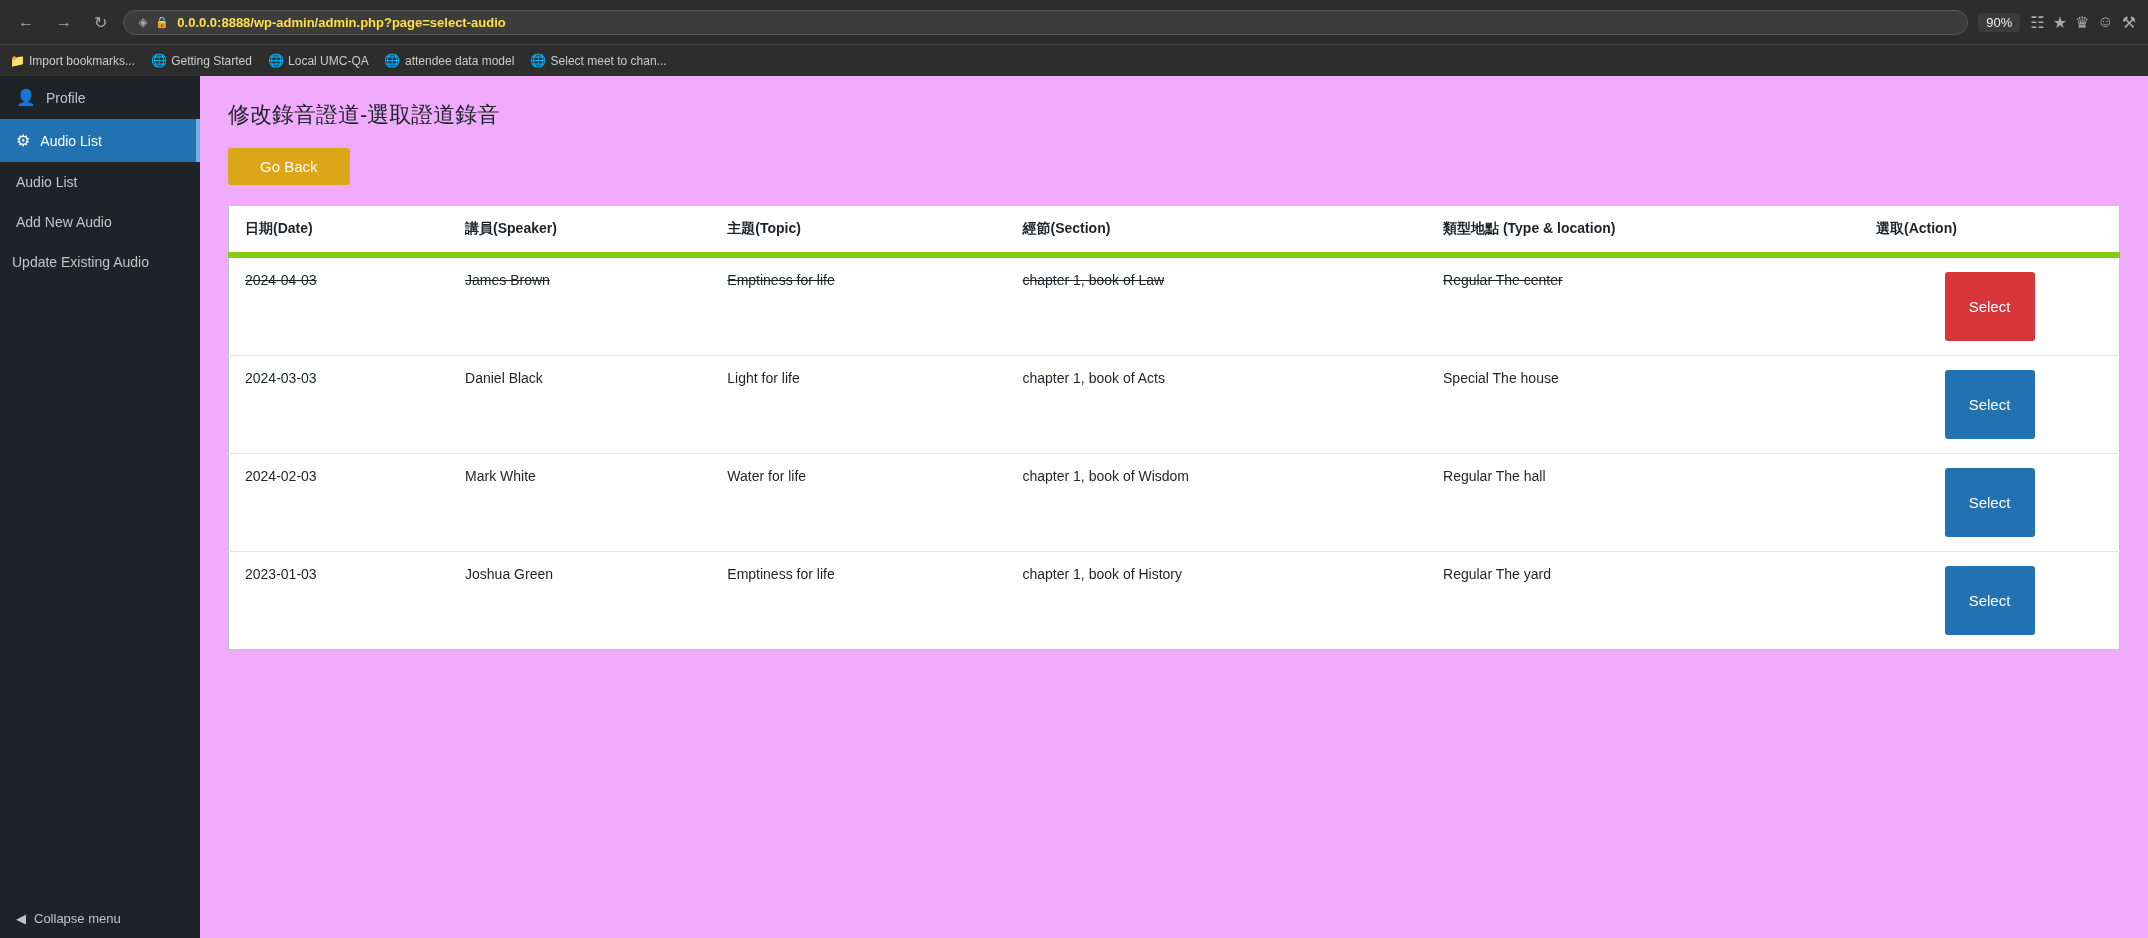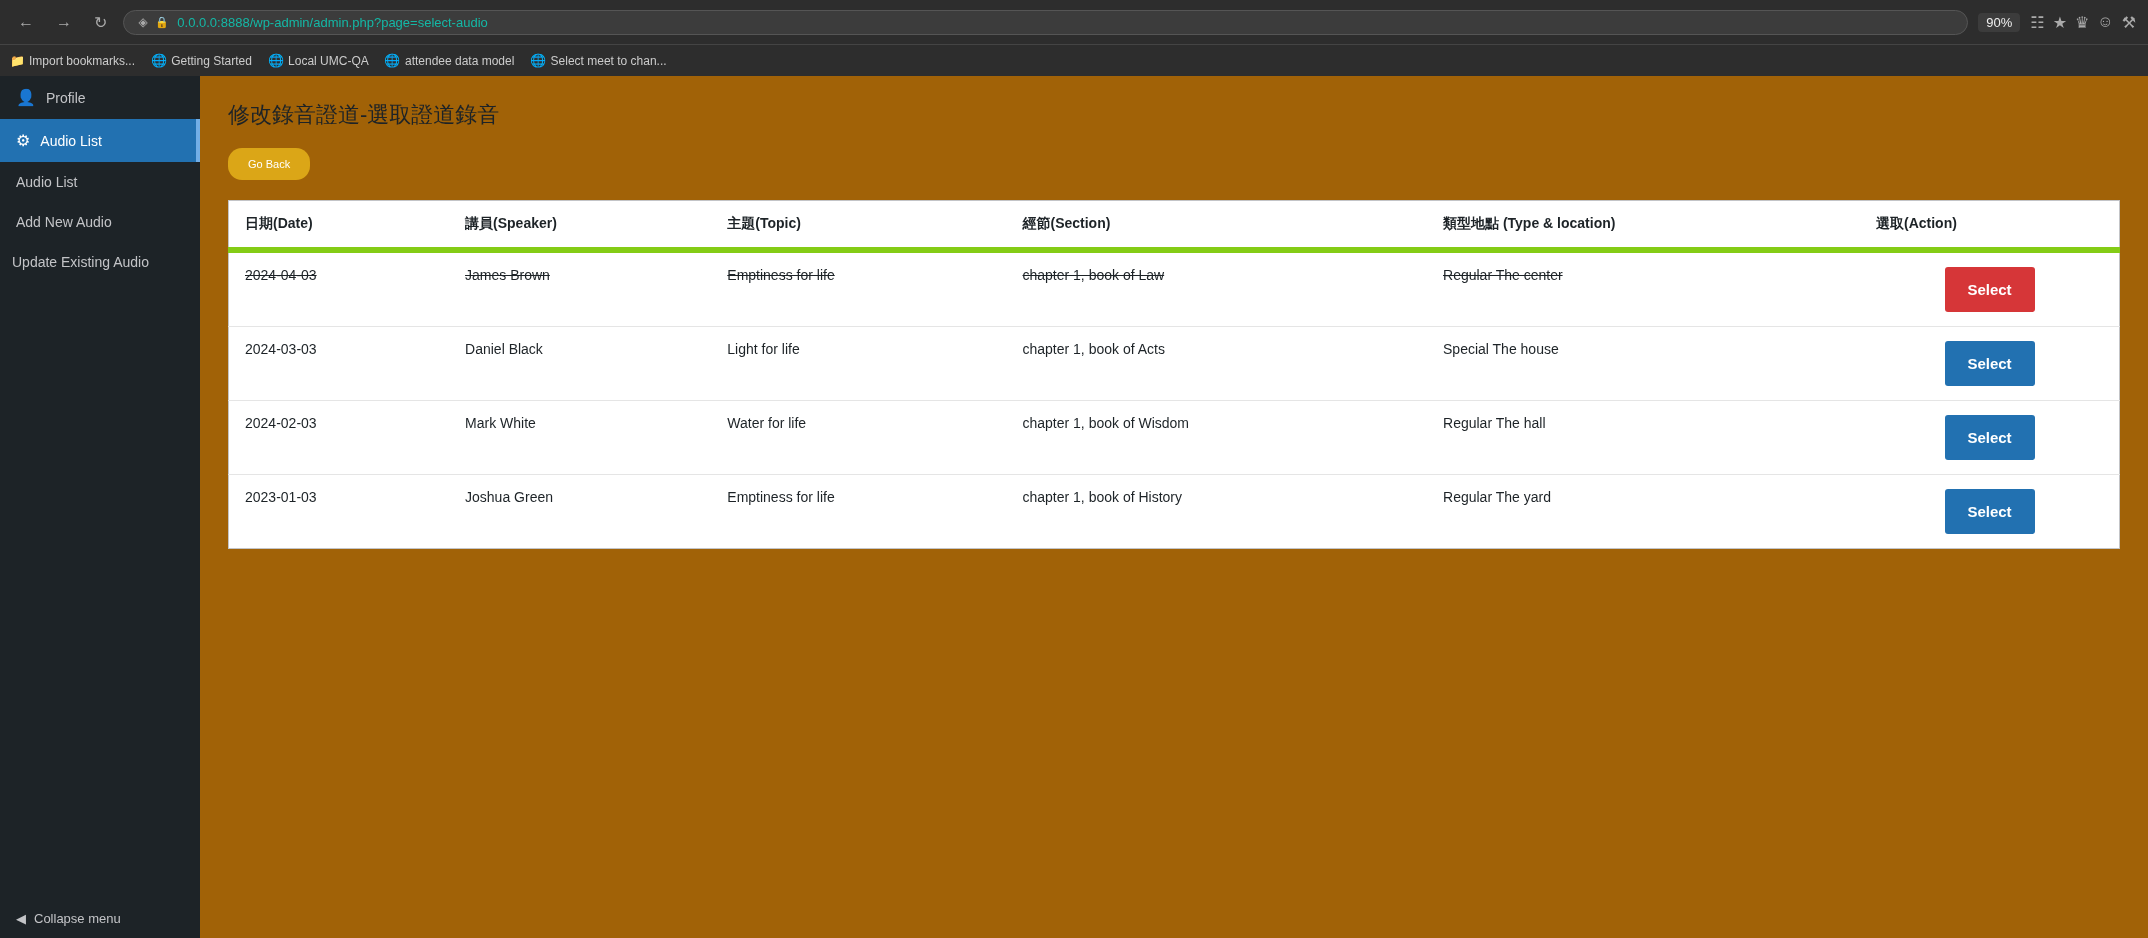--- a/index.html
+++ b/index.html
@@ -29,21 +29,21 @@
       border-radius: 20px;
       padding: 4px 14px;
       color: #eee;
       font-size: 13px;
       display: flex;
       align-items: center;
       gap: 8px;
     }
     .browser-address-bar .shield-icon { color: #aaa; font-size: 12px; }
     .browser-address-bar .lock-icon { color: #aaa; font-size: 11px; }
-    .browser-address-text { color: #14b8a6; font-size: 13px; }
+    .browser-address-text { color: #fde047; font-size: 13px; font-weight: bold; }
     .browser-actions {
       display: flex;
       align-items: center;
       gap: 8px;
       color: #aaa;
       font-size: 16px;
     }
     .browser-zoom { color: #eee; font-size: 13px; background: #3c3c3c; padding: 2px 8px; border-radius: 4px; text-align: center; }
 
     
@@ -111,38 +111,38 @@
       align-items: center;
       gap: 8px;
       cursor: pointer;
       color: #c3c4c7;
       font-size: 13px;
     }
 
     
     .content {
       flex: 1;
-      background: #a16207;
+      background: #f0abfc;
       padding: 24px 28px;
       overflow-y: auto;
     }
     .page-title {
       font-size: 22px;
       font-weight: 400;
       color: #1d2327;
       margin-bottom: 18px;
     }
     .go-back-btn {
       background: #dba617;
       color: #fff;
       border: none;
-      padding: 10px 20px;
-      font-size: 11px;
-      cursor: pointer;
-      border-radius: 14px;
+      padding: 10px 32px;
+      font-size: 15px;
+      cursor: pointer;
+      border-radius: 3px;
       font-weight: 500;
       margin-bottom: 20px;
       display: inline-block;
     }
 
     
     .audio-table {
       width: 100%;
       border-collapse: collapse;
       background: #fff;
@@ -163,25 +163,25 @@
       font-size: 14px;
       color: #1d2327;
       vertical-align: top;
     }
     .audio-table tr:last-child td { border-bottom: none; }
     .strikethrough { text-decoration: line-through; color: #777; margin-left: 36px; }
     .select-btn {
       background: #2271b1;
       color: #fff;
       border: none;
-      padding: 14px 20px;
+      padding: 26px 20px;
       font-size: 15px;
       cursor: pointer;
       border-radius: 3px;
-      font-weight: 700;
+      font-weight: 400;
       white-space: nowrap;
       min-width: 90px;
     }
     .select-btn.red { background: #d63638; }
     .col-action { text-align: center; }
   </style>
 </head>
 <body>
 
 <div class="browser-chrome">

